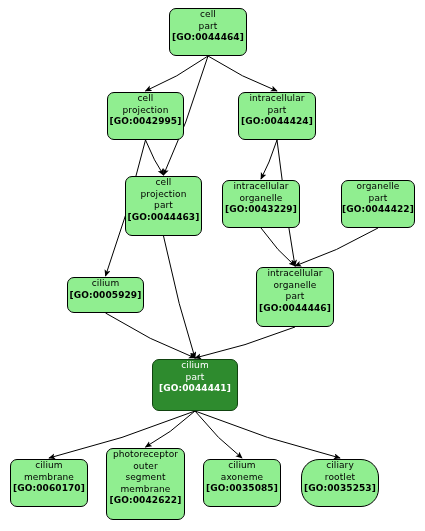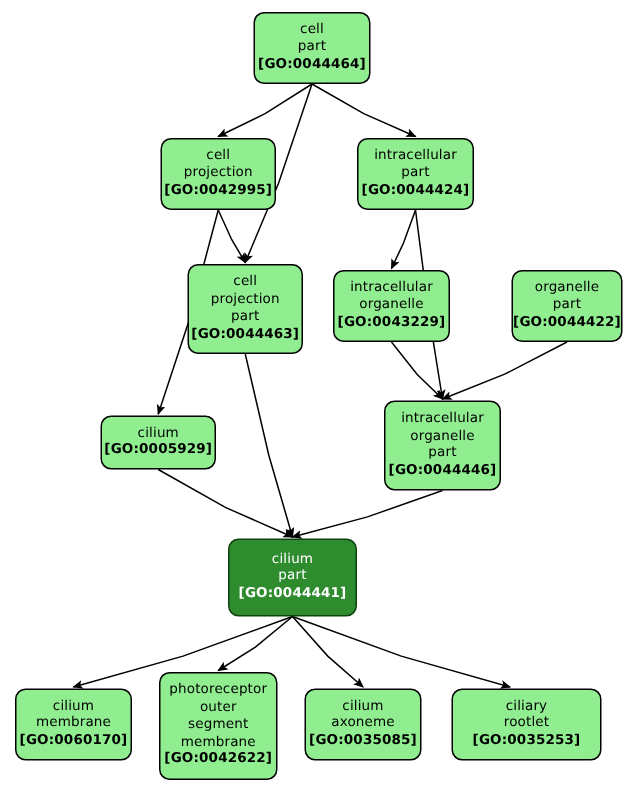--- a/index.html
+++ b/index.html
@@ -26,21 +26,21 @@
   .go-node {
     position: absolute;
     box-sizing: border-box;
     border: 1px solid #000000;
     border-radius: 7px;
     background: #90ee90;
     color: #000000;
     display: flex;
     flex-direction: column;
     align-items: center;
-    justify-content: center;
+    justify-content: flex-start;
     text-align: center;
     font-size: 9px;
     line-height: 11.5px;
     letter-spacing: 0.1px;
     z-index: 2;
   }
   .go-node.highlight {
     background: #2e8b2e;
     color: #ffffff;
     border-color: #10420f;
@@ -141,19 +141,19 @@
 outer
 segment
 membrane</span>
         <span class="node-id">[GO:0042622]</span>
       </div>
       <div class="go-node" style="left: 203px; top: 459px; width: 78px; height: 48px;">
         <span class="node-label">cilium
 axoneme</span>
         <span class="node-id">[GO:0035085]</span>
       </div>
-      <div class="go-node" style="left: 301px; top: 459px; width: 100px; height: 48px;">
+      <div class="go-node" style="left: 301px; top: 459px; width: 78px; height: 48px; border-radius: 18px;">
         <span class="node-label">ciliary
 rootlet</span>
         <span class="node-id">[GO:0035253]</span>
       </div>
     </div>
 </div>
 
 </body></html>

